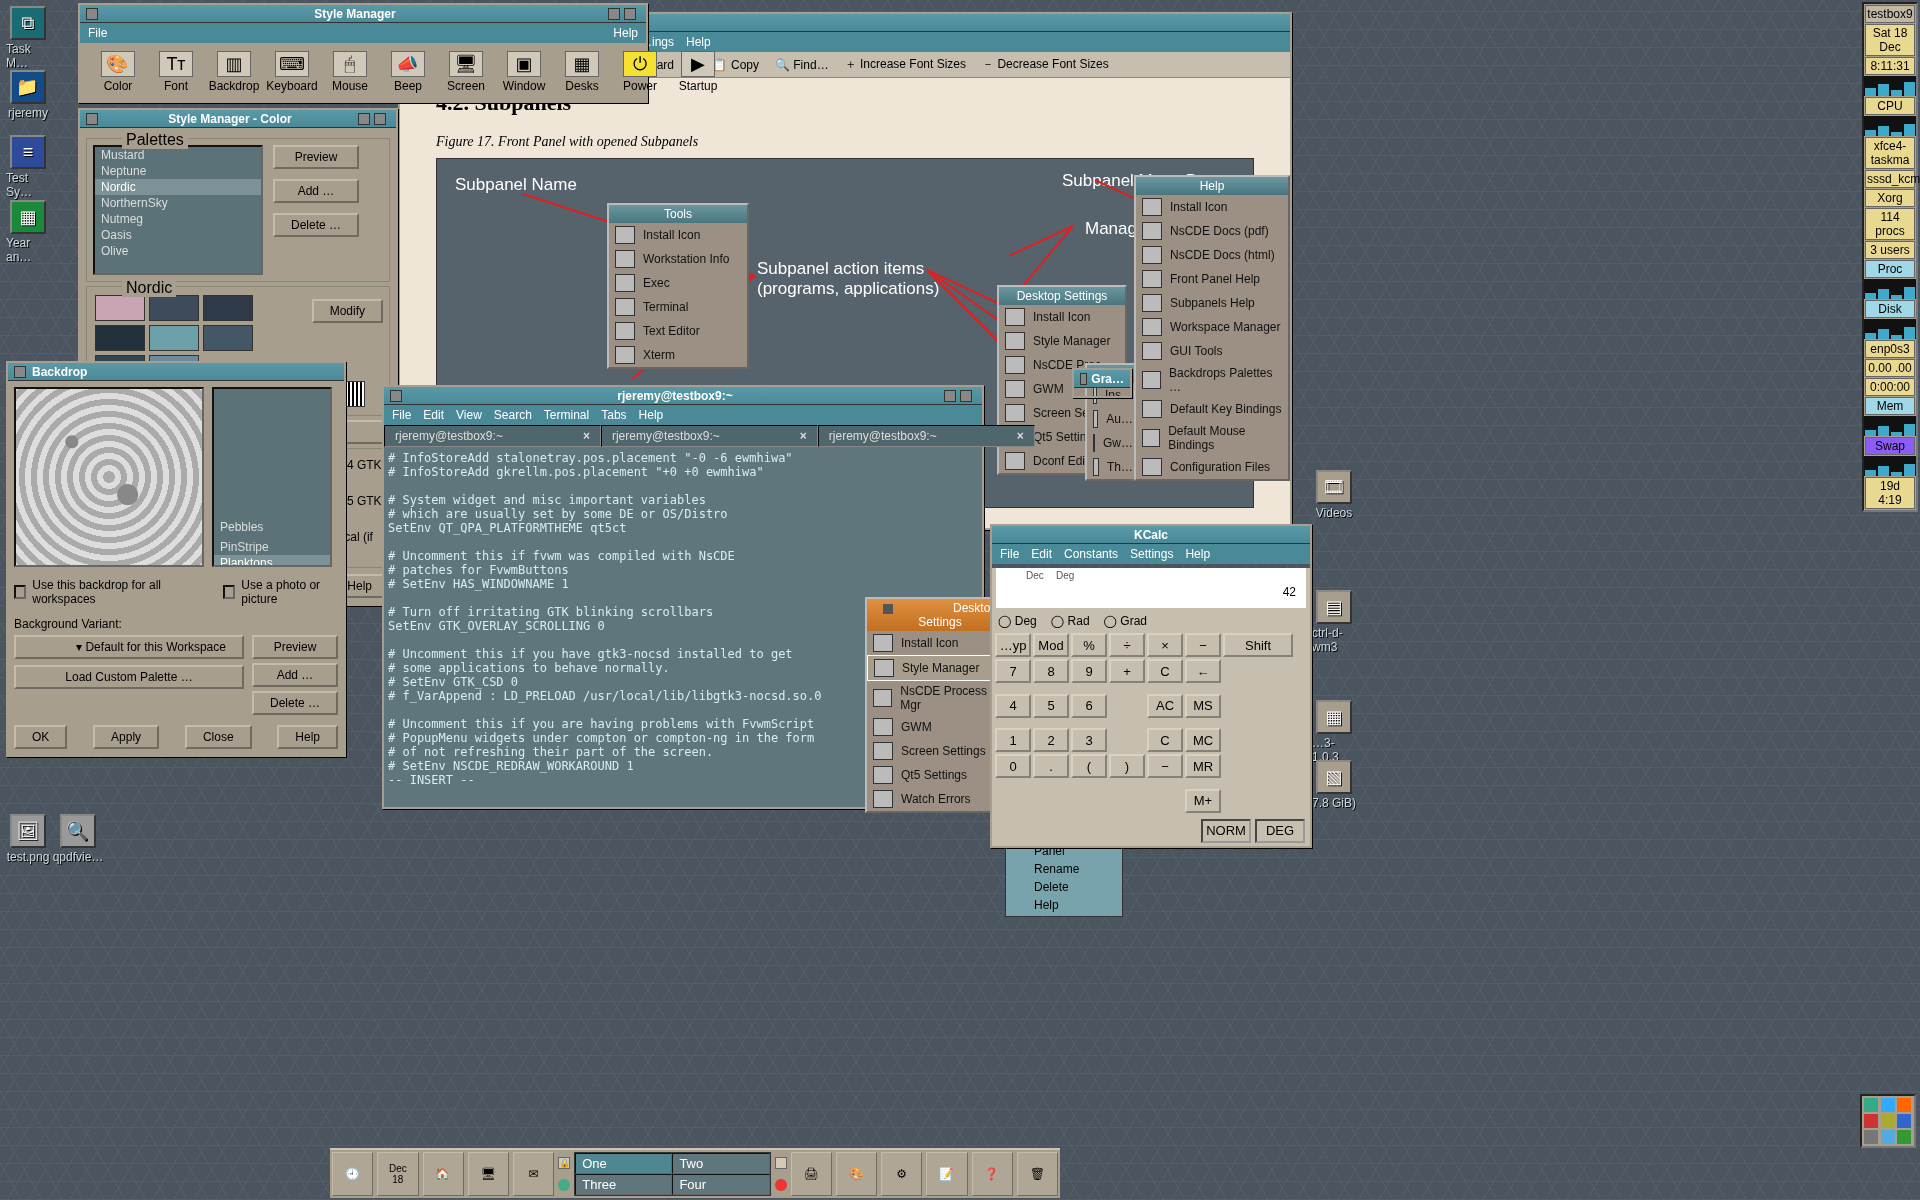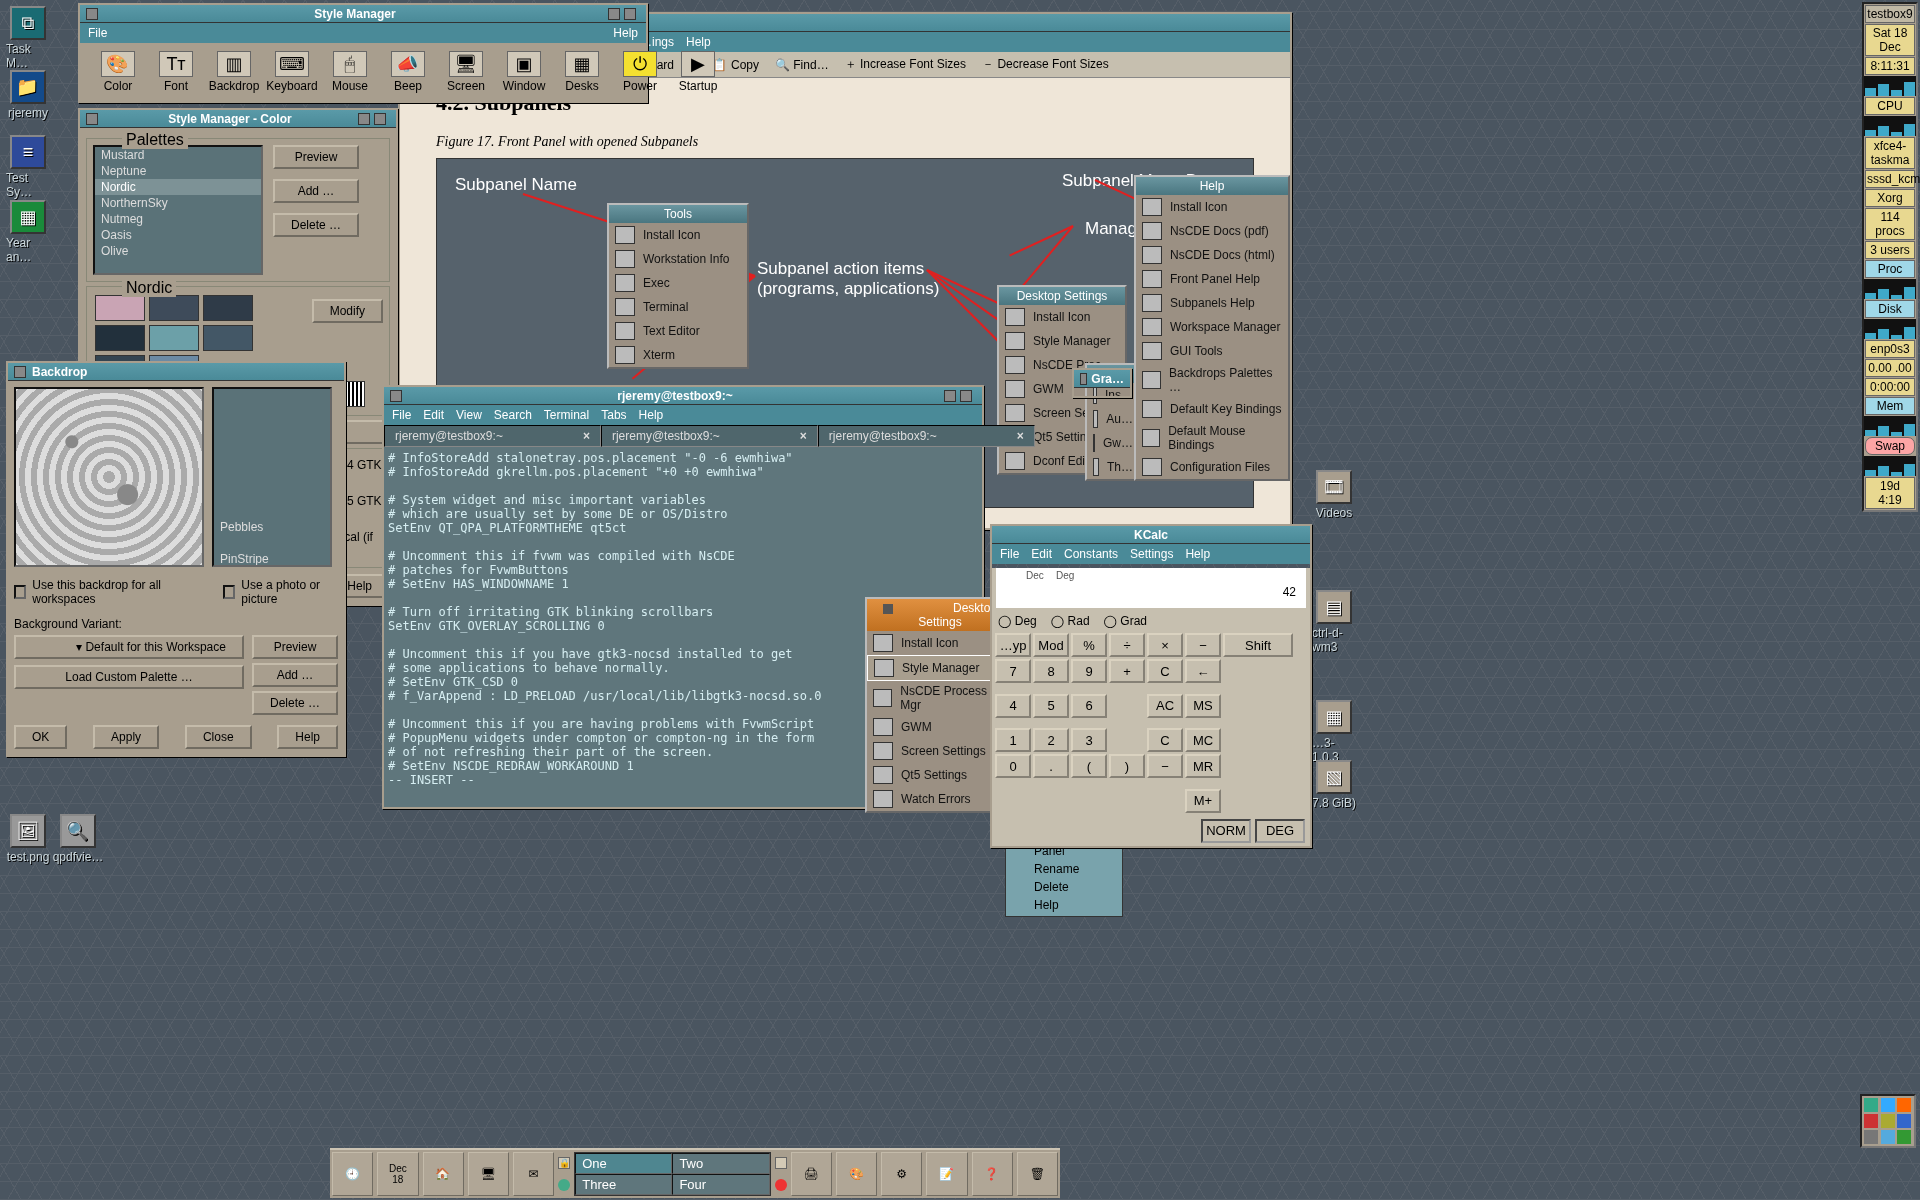--- a/index.html
+++ b/index.html
@@ -431,21 +431,21 @@
 <div class="win" style="left:6px; top:361px; width:340px;">
   <div class="titlebar">
       <div class="tb-btn"></div>
       <div class="spacer" style="text-align:left; padding-left:2px;">Backdrop</div>
     </div>
   <div class="winbody">
     <div style="display:flex; gap:8px;">
       <div style="width:190px; height:180px; background:#dedede; border:2px inset #666; background-image:radial-gradient(circle at 30% 30%, #888 6px, transparent 7px), radial-gradient(circle at 60% 60%, #888 10px, transparent 11px), repeating-radial-gradient(circle at 50% 50%, #aaa 0 6px, #ddd 6px 12px);"></div>
       <div class="listbox" style="width:120px; height:180px;" id="backdrop-list">
           <div style="margin-top: 130px;">Pebbles</div>
-          <div style="margin-top: 16px;">PinStripe</div>
+          <div style="margin-top: 4px;">PinStripe</div>
           <div class="sel" style="margin-top: 0px;">Planktons</div>
         </div>
     </div>
     <div style="display:flex; gap:30px; margin:8px 0;">
       <label class="checkbox">
           <span class="cb"></span>
           <span>Use this backdrop for all workspaces</span>
         </label>
       <label class="checkbox">
           <span class="cb"></span>
@@ -662,21 +662,21 @@
       <div class="cell">enp0s3</div>
       <div class="cell">0.00 .00</div>
       <div class="cell">0:00:00</div>
       <div class="cell" style="background: rgb(160, 216, 232);">Mem</div>
       <div class="bar">
         <i style="height:30%"></i>
         <i style="height:50%"></i>
         <i style="height:20%"></i>
         <i style="height:60%"></i>
       </div>
-      <div class="cell" style="background: #fca5a5; border-radius: 7px;">Swap</div>
+      <div class="cell" style="background: #8b5cf6;">Swap</div>
       <div class="bar">
         <i style="height:30%"></i>
         <i style="height:50%"></i>
         <i style="height:20%"></i>
         <i style="height:60%"></i>
       </div>
       <div class="cell">19d 4:19</div>
     </div>
 </div>
 

